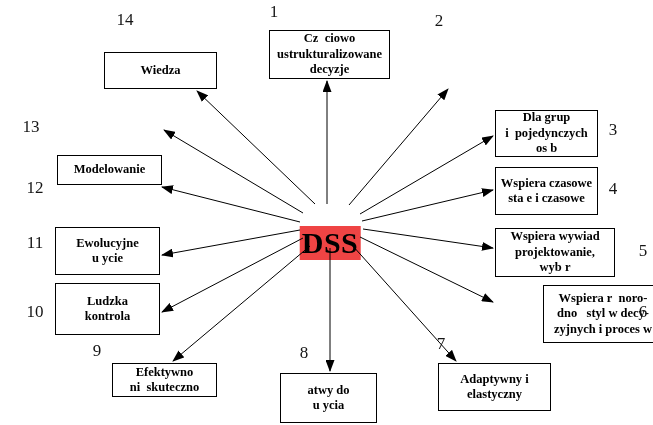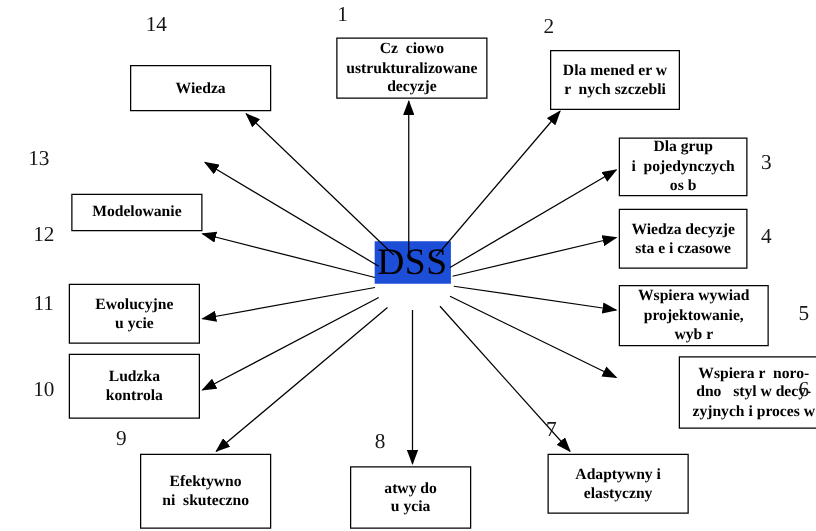--- a/index.html
+++ b/index.html
@@ -32,27 +32,27 @@
   .num {
     position: absolute;
     transform: translate(-50%, -50%);
     font-size: 17px;
     color: #151515;
     z-index: 2;
   }
   .dss {
     position: absolute;
     left: 330px;
-    top: 210px;
+    top: 243px;
     transform: translate(-50%, -50%);
     font-size: 30px;
-    font-weight: normal;
+    font-weight: bold;
     letter-spacing: 0.5px;
     color: #000000;
-    background: #1d4ed8;
+    background: #ef4444;
     padding: 0 2px;
     z-index: 3;
   }
   svg.arrows {
     position: absolute;
     left: 0; top: 0;
     z-index: 4;
     pointer-events: none;
   }
   svg.arrows line { stroke: #000000; stroke-width: 1; }
@@ -84,52 +84,48 @@
     <line x1="315" y1="204" x2="197" y2="91" marker-end="url(#ah)"></line>
   </svg>
 
   <div class="dss">DSS</div>
 
   <div class="node" style="left:269px; top:30px;  width:121px; height:49px;">
     <span class="node-label">Cz  ciowo
 ustrukturalizowane
 decyzje</span>
   </div>
-  <div class="node" style="left:440px; top:40px;  width:104px; height:48px;">
-    <span class="node-label">Dla mened er w
-r  nych szczebli</span>
-  </div>
   <div class="node" style="left:495px; top:110px; width:103px; height:47px;">
     <span class="node-label">Dla grup
 i  pojedynczych
 os b</span>
   </div>
   <div class="node" style="left:495px; top:167px; width:103px; height:48px;">
-    <span class="node-label">Wiedza decyzje
+    <span class="node-label">Wspiera czasowe
 sta e i czasowe</span>
   </div>
   <div class="node" style="left:495px; top:228px; width:120px; height:49px;">
     <span class="node-label">Wspiera wywiad
 projektowanie,
 wyb r</span>
   </div>
   <div class="node" style="left:495px; top:285px; width:120px; height:58px;margin-left:48px;">
     <span class="node-label">Wspiera r  noro-
 dno   styl w decy-
 zyjnych i proces w</span>
   </div>
   <div class="node" style="left:438px; top:363px; width:113px; height:48px;">
     <span class="node-label">Adaptywny i
 elastyczny</span>
   </div>
   <div class="node" style="left:280px; top:373px; width:97px;  height:50px;">
     <span class="node-label">atwy do
 u ycia</span>
   </div>
-  <div class="node" style="left:112px; top:363px; width:105px; height:60px;">
+  <div class="node" style="left:112px; top:363px; width:105px; height:34px;">
     <span class="node-label">Efektywno
 ni  skuteczno</span>
   </div>
   <div class="node" style="left:55px;  top:283px; width:105px; height:52px;">
     <span class="node-label">Ludzka
 kontrola</span>
   </div>
   <div class="node" style="left:55px;  top:227px; width:105px; height:48px;">
     <span class="node-label">Ewolucyjne
 u ycie</span>

